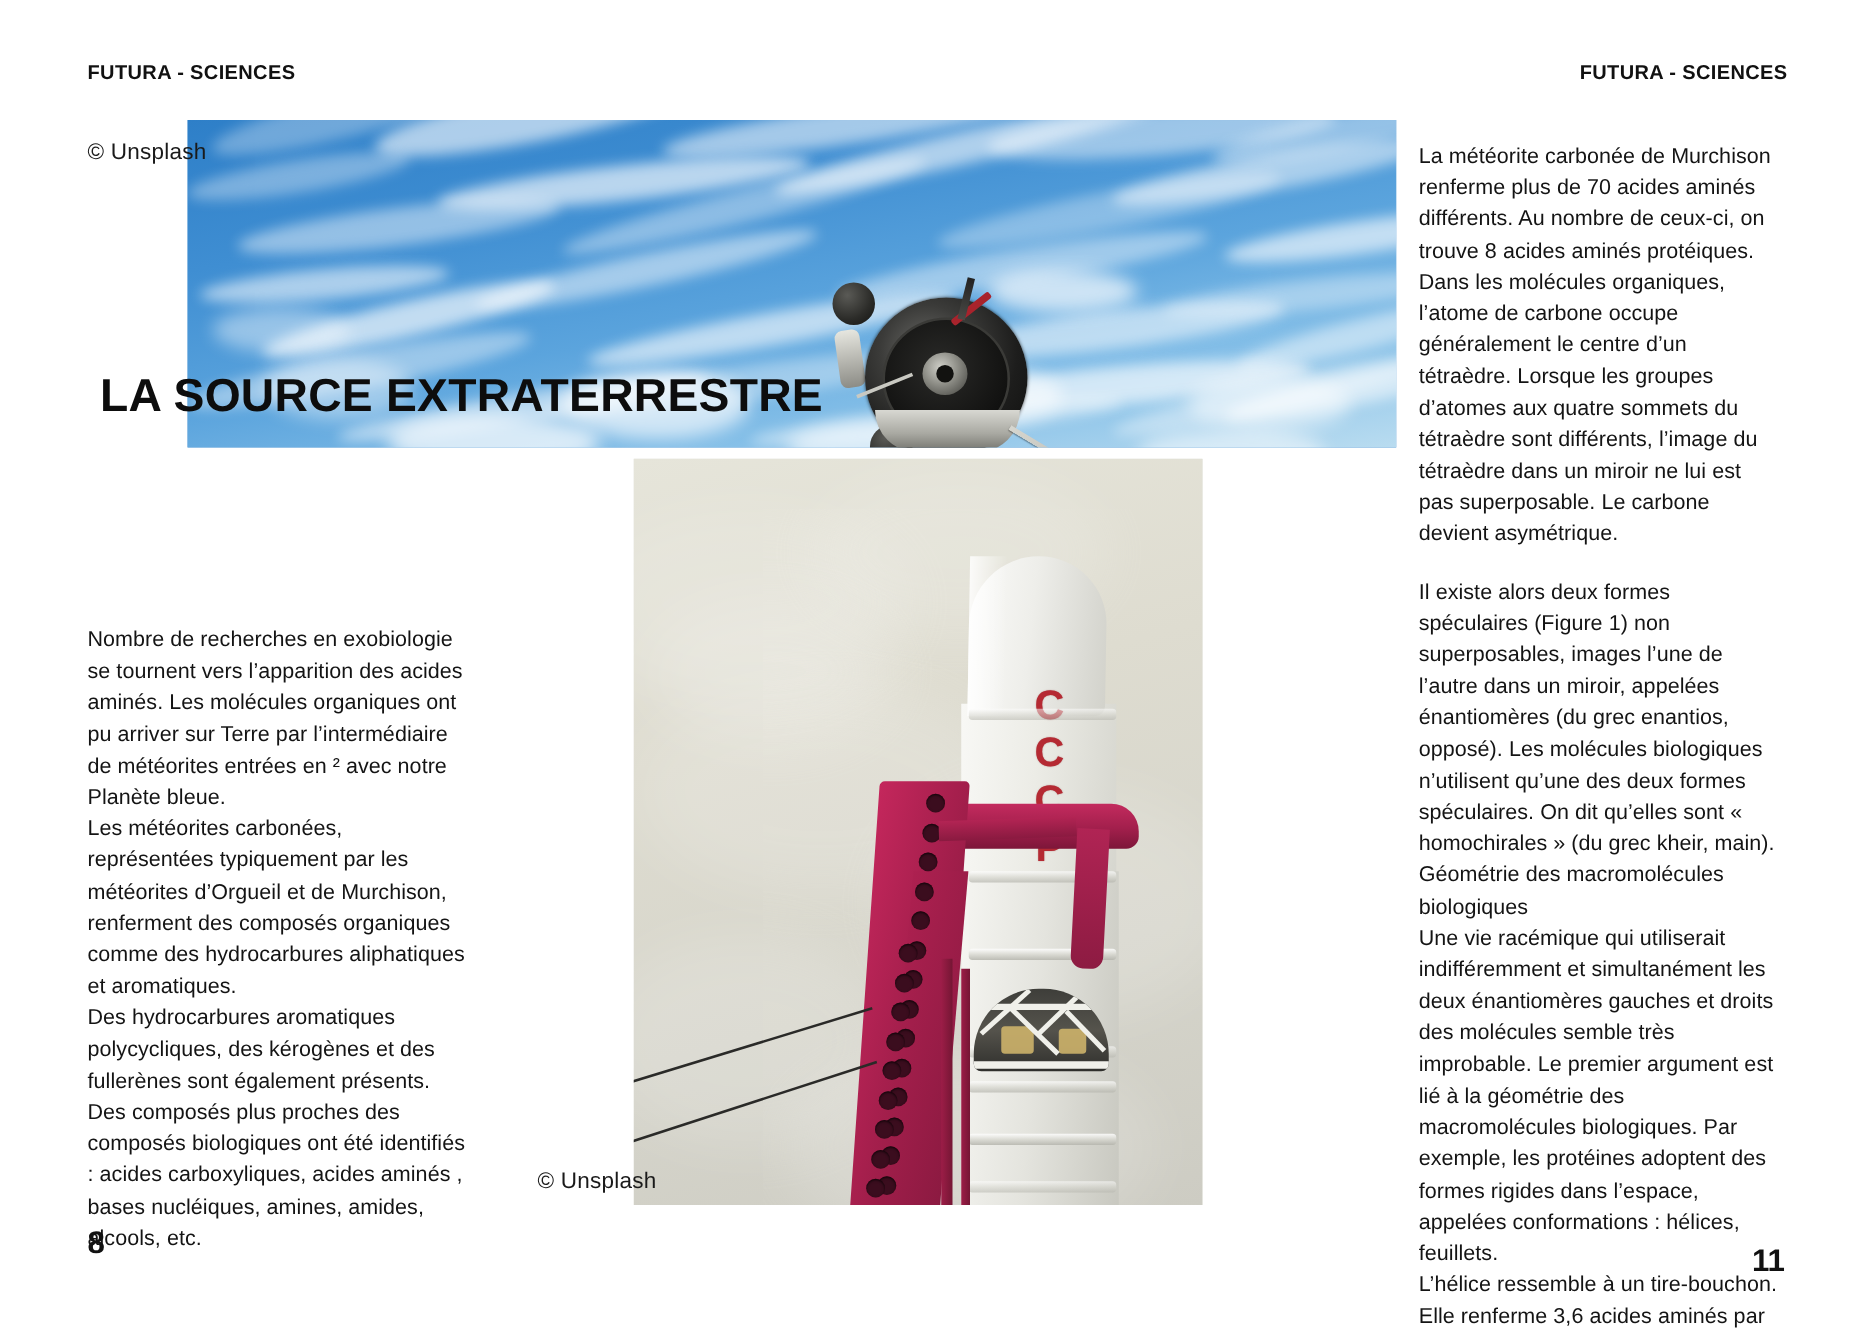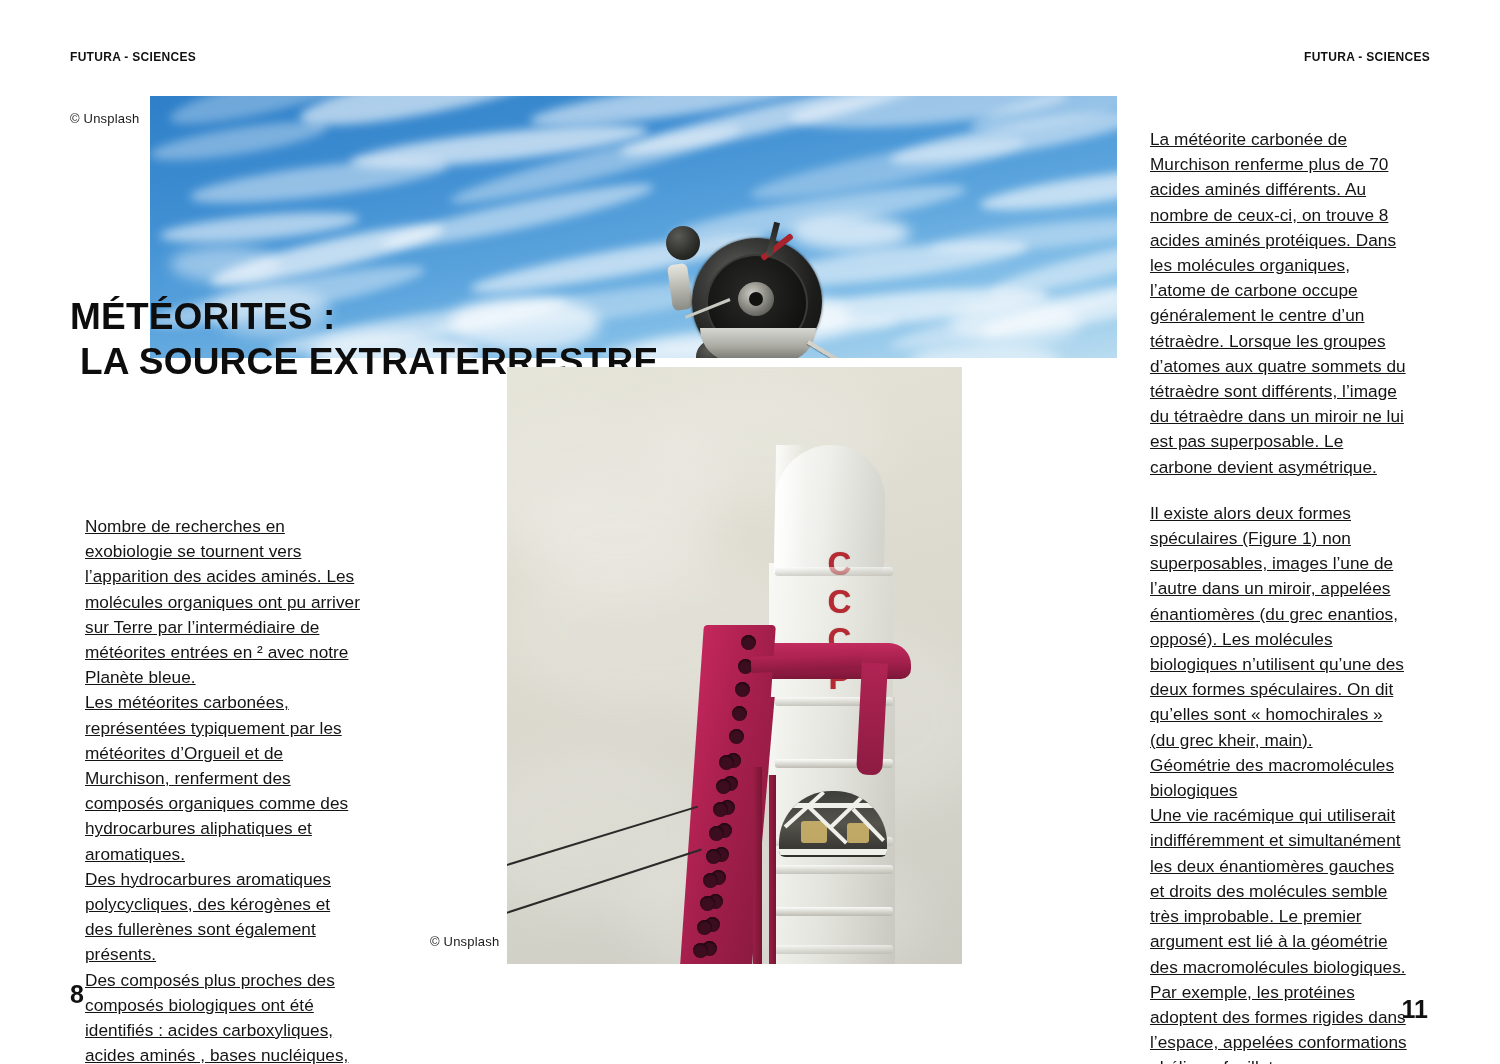--- a/index.html
+++ b/index.html
@@ -7,21 +7,21 @@
     width:1500px; height:1064px;
     background:#ffffff;
     font-family:"Liberation Sans", sans-serif;
     overflow:hidden;
   }
   .spread { position:relative; width:1500px; height:1064px; background:#fff; }
 
   
   .runhead {
     position:absolute;
-    font-size:12px;
+    font-size:16px;
     font-weight:bold;
     letter-spacing:0.3px;
     color:#111;
     white-space:nowrap;
   }
   .runhead.left  { left:70px;  top:50px; }
   .runhead.right { right:70px; top:50px; }
 
   
   .folio {
@@ -29,21 +29,21 @@
     font-size:25px;
     font-weight:bold;
     color:#111;
   }
   .folio.left  { left:70px;  top:980px; }
   .folio.right { right:72px; top:980px;margin-top:15px; }
 
   
   .credit {
     position:absolute;
-    font-size:13px;
+    font-size:18px;
     color:#1a1a1a;
     white-space:nowrap;
     letter-spacing:0.2px;
   }
   .credit-top    { left:70px;  top:111px; }
   .credit-rocket { left:430px; top:934px; }
 
   
   .photo-sky {
     position:absolute;
@@ -303,21 +303,21 @@
   .headline .ln.l3 { padding-left:10px; }
 
   
   .col {
     position:absolute;
     font-size:17.2px;
     line-height:25.2px;
     color:#141414;
     letter-spacing:0.05px;
   }
-  .col p { margin:15px;text-decoration:underline; }
+  .col p { margin:0; }
   .col p + p { margin-top:21px; }
   .col-left  { left:70px;  top:499px; width:305px; }
   .col-right { left:1135px; top:112px; width:290px; }
 </style>
 </head>
 <body>
 
 <div class="spread">
 
   <div class="runhead left">FUTURA - SCIENCES</div>
@@ -374,21 +374,20 @@
       <div class="sat-hub"></div>
       <div class="sat-collar"></div>
       <div class="sat-antenna"></div>
       <div class="sat-boom"></div>
       <div class="sat-boom2"></div>
     </div>
   </div>
   <div class="credit credit-top">© Unsplash</div>
 
   <h1 class="headline">
-    <span class="ln l2">MÉTÉORITES :</span>
     <span class="ln l3">LA SOURCE EXTRATERRESTRE</span>
   </h1>
 
   <div class="photo-rocket">
     <div class="rk-sky"></div>
     <div id="rk-haze-layer">
         <div class="rk-haze" style="left: -40px; top: 40px; width: 260px; height: 150px; opacity: 0.28;"></div>
         <div class="rk-haze" style="left: 140px; top: 10px; width: 240px; height: 130px; opacity: 0.29;"></div>
         <div class="rk-haze" style="left: 0px; top: 180px; width: 300px; height: 170px; opacity: 0.3;"></div>
         <div class="rk-haze" style="left: 200px; top: 260px; width: 280px; height: 190px; opacity: 0.31;"></div>

